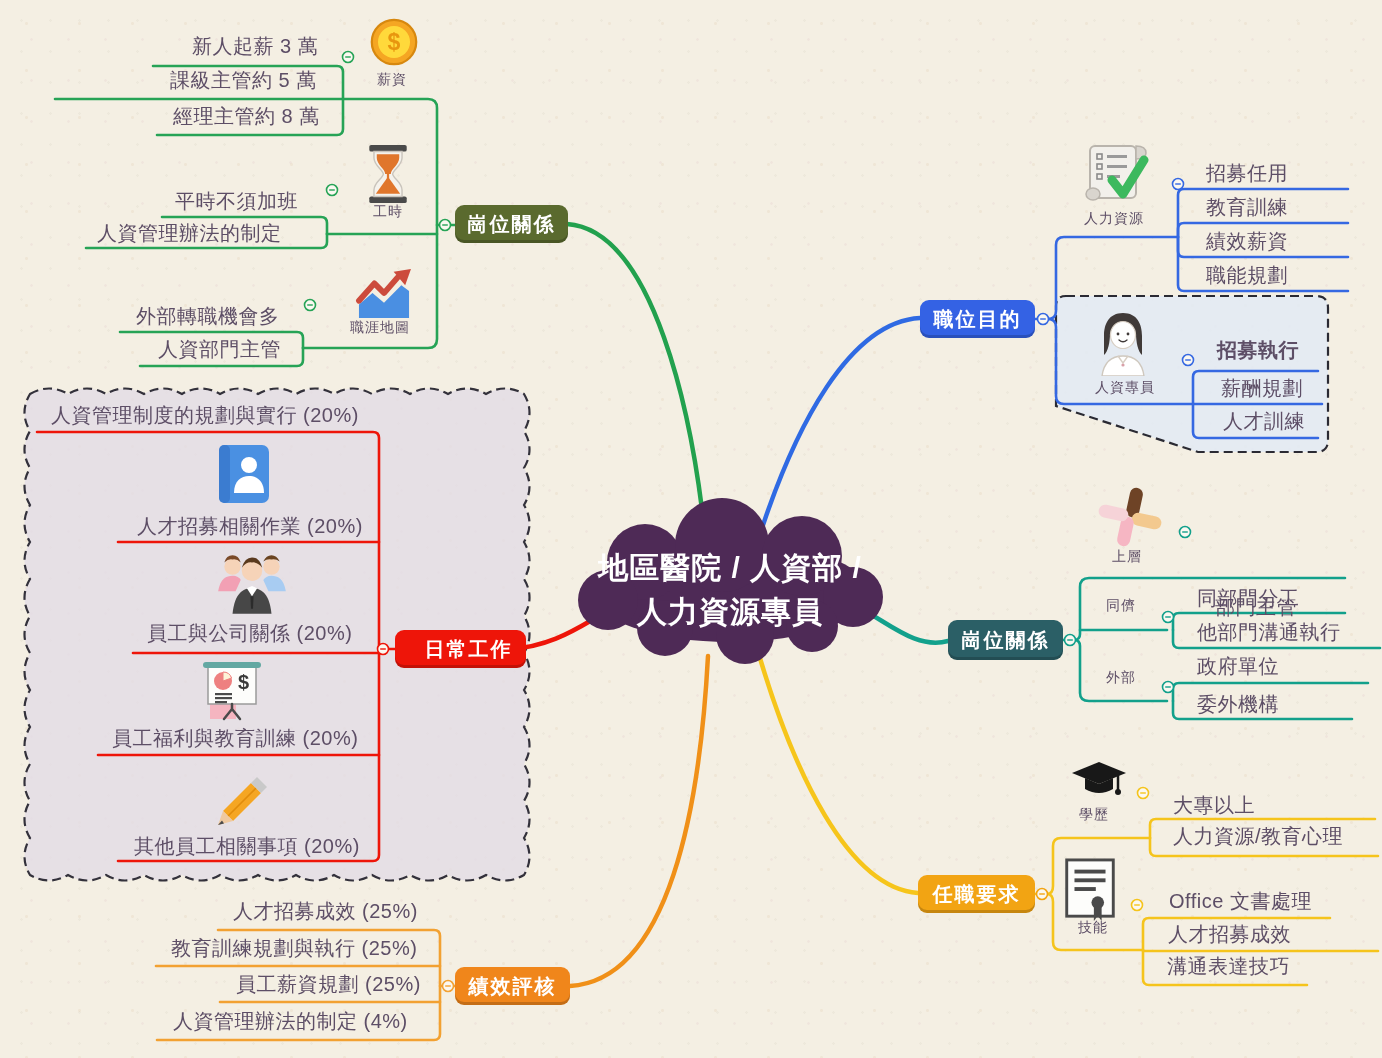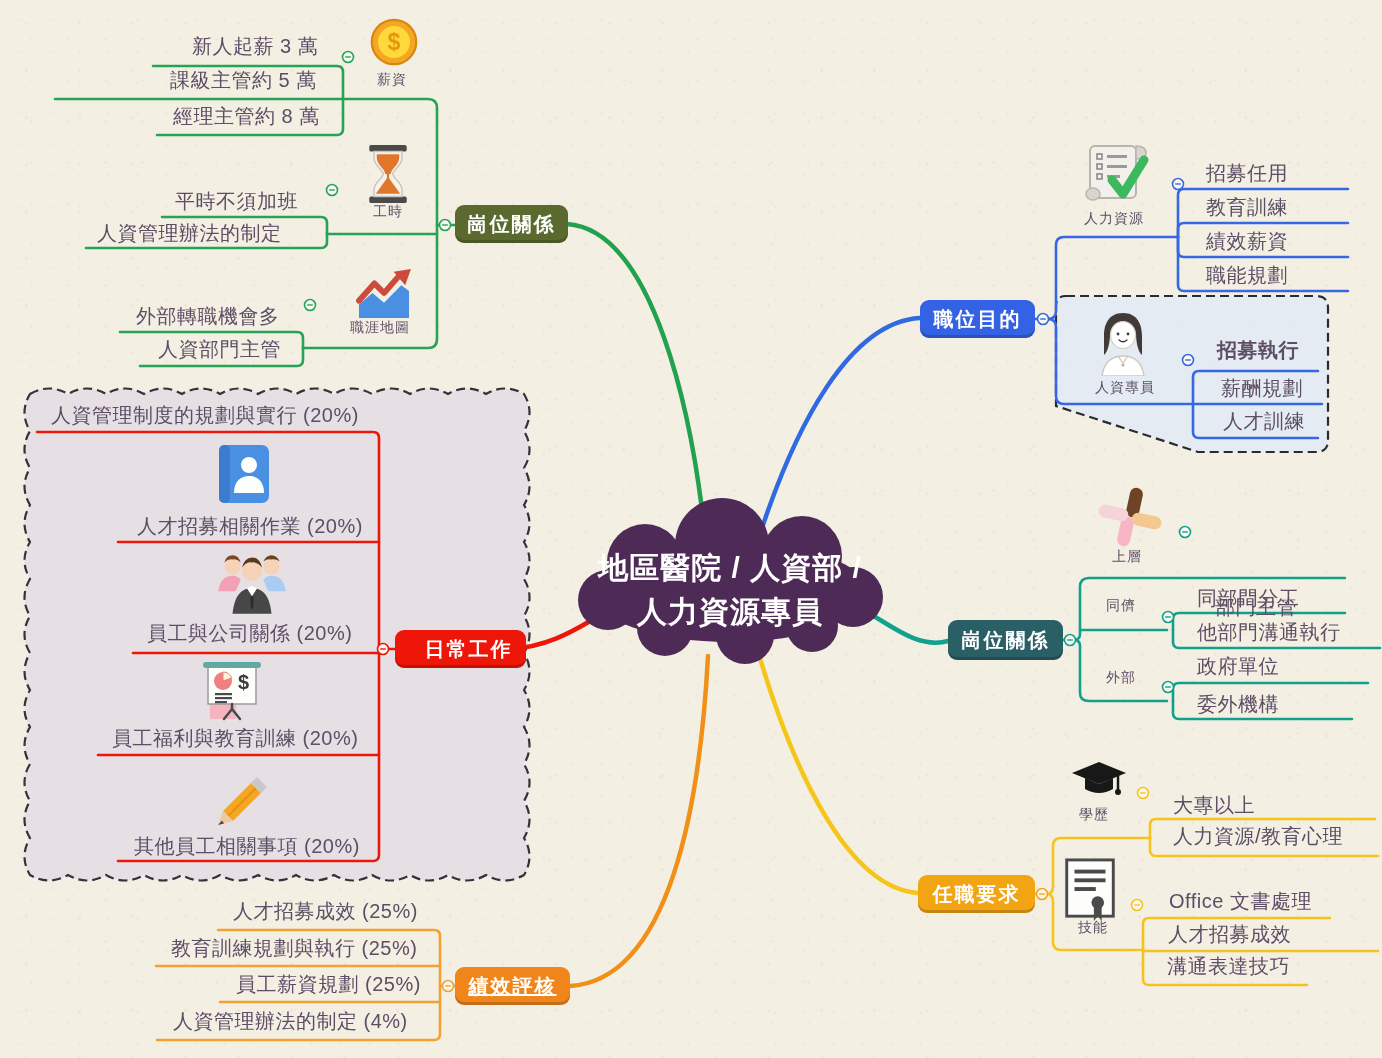--- a/index.html
+++ b/index.html
@@ -203,21 +203,21 @@
   <div class="center-title">
     <span>地區醫院 / 人資部 /</span>
     <span>人力資源專員</span>
   </div>
 
   <div class="pill" style="left:455px;top:205px;width:113px;height:38px;background:#5A6A2E;">崗位關係</div>
   <div class="pill" style="left:920px;top:300px;width:115px;height:38px;background:#3462E4;">職位目的</div>
   <div class="pill" style="left:948px;top:620px;width:115px;height:40px;background:#2B5F66;">崗位關係</div>
   <div class="pill" style="left:918px;top:875px;width:117px;height:38px;background:#F2A413;">任職要求</div>
   <div class="pill" style="left:395px;top:630px;width:115px;height:38px;background:#EE1509;padding-left:16px;">日常工作</div>
-  <div class="pill" style="left:455px;top:967px;width:115px;height:38px;background:#F0861B;text-decoration:underline;">績效評核</div>
+  <div class="pill" style="left:455px;top:967px;width:115px;height:38px;background:#F0861B;">績效評核</div>
 
   <div class="icon" style="left:370px;top:18px;">
     <svg width="48" height="48" viewBox="0 0 54 54">
       <circle cx="27" cy="27" r="25" fill="#F5A623" stroke="#D7880F" stroke-width="2.5"></circle>
       <circle cx="27" cy="27" r="18" fill="#FFD93B"></circle>
       <text x="27" y="36" text-anchor="middle" font-size="26" font-weight="bold" fill="#E8960F">$</text>
     </svg>
   </div>
   <div class="lbl" style="left:364px;top:71px;width:56px;">薪資</div>
   <div class="item" style="left:192px;top:35px;">新人起薪 3 萬</div>

